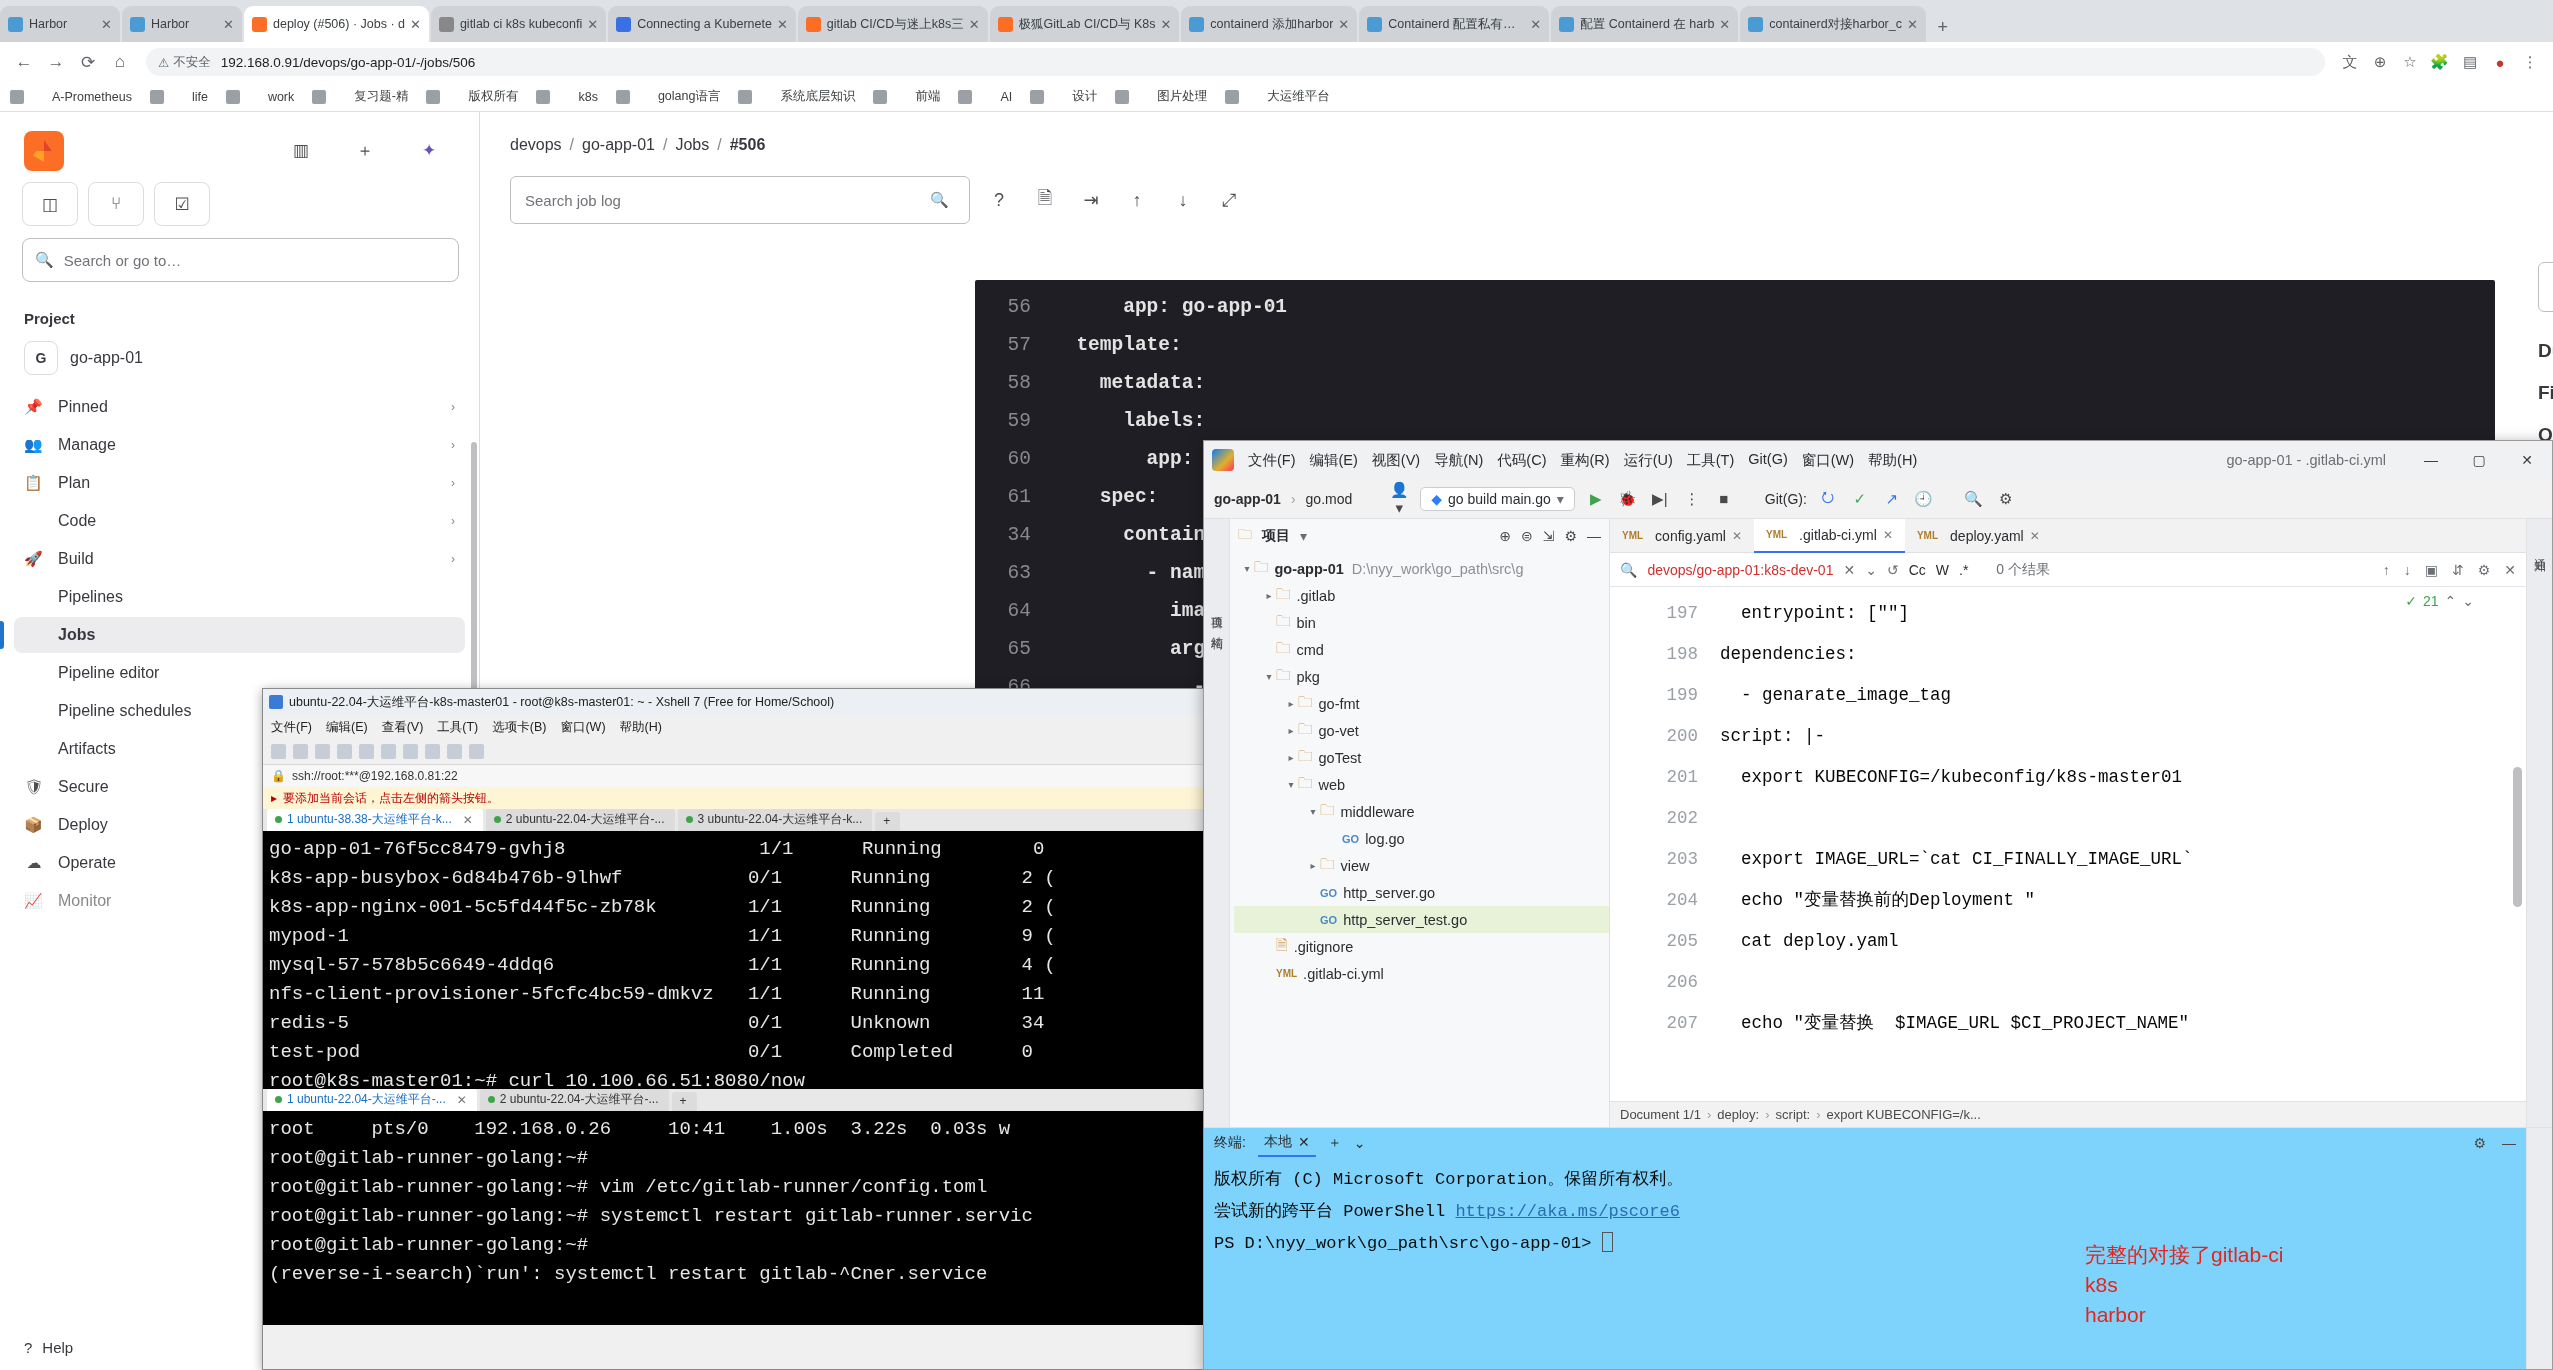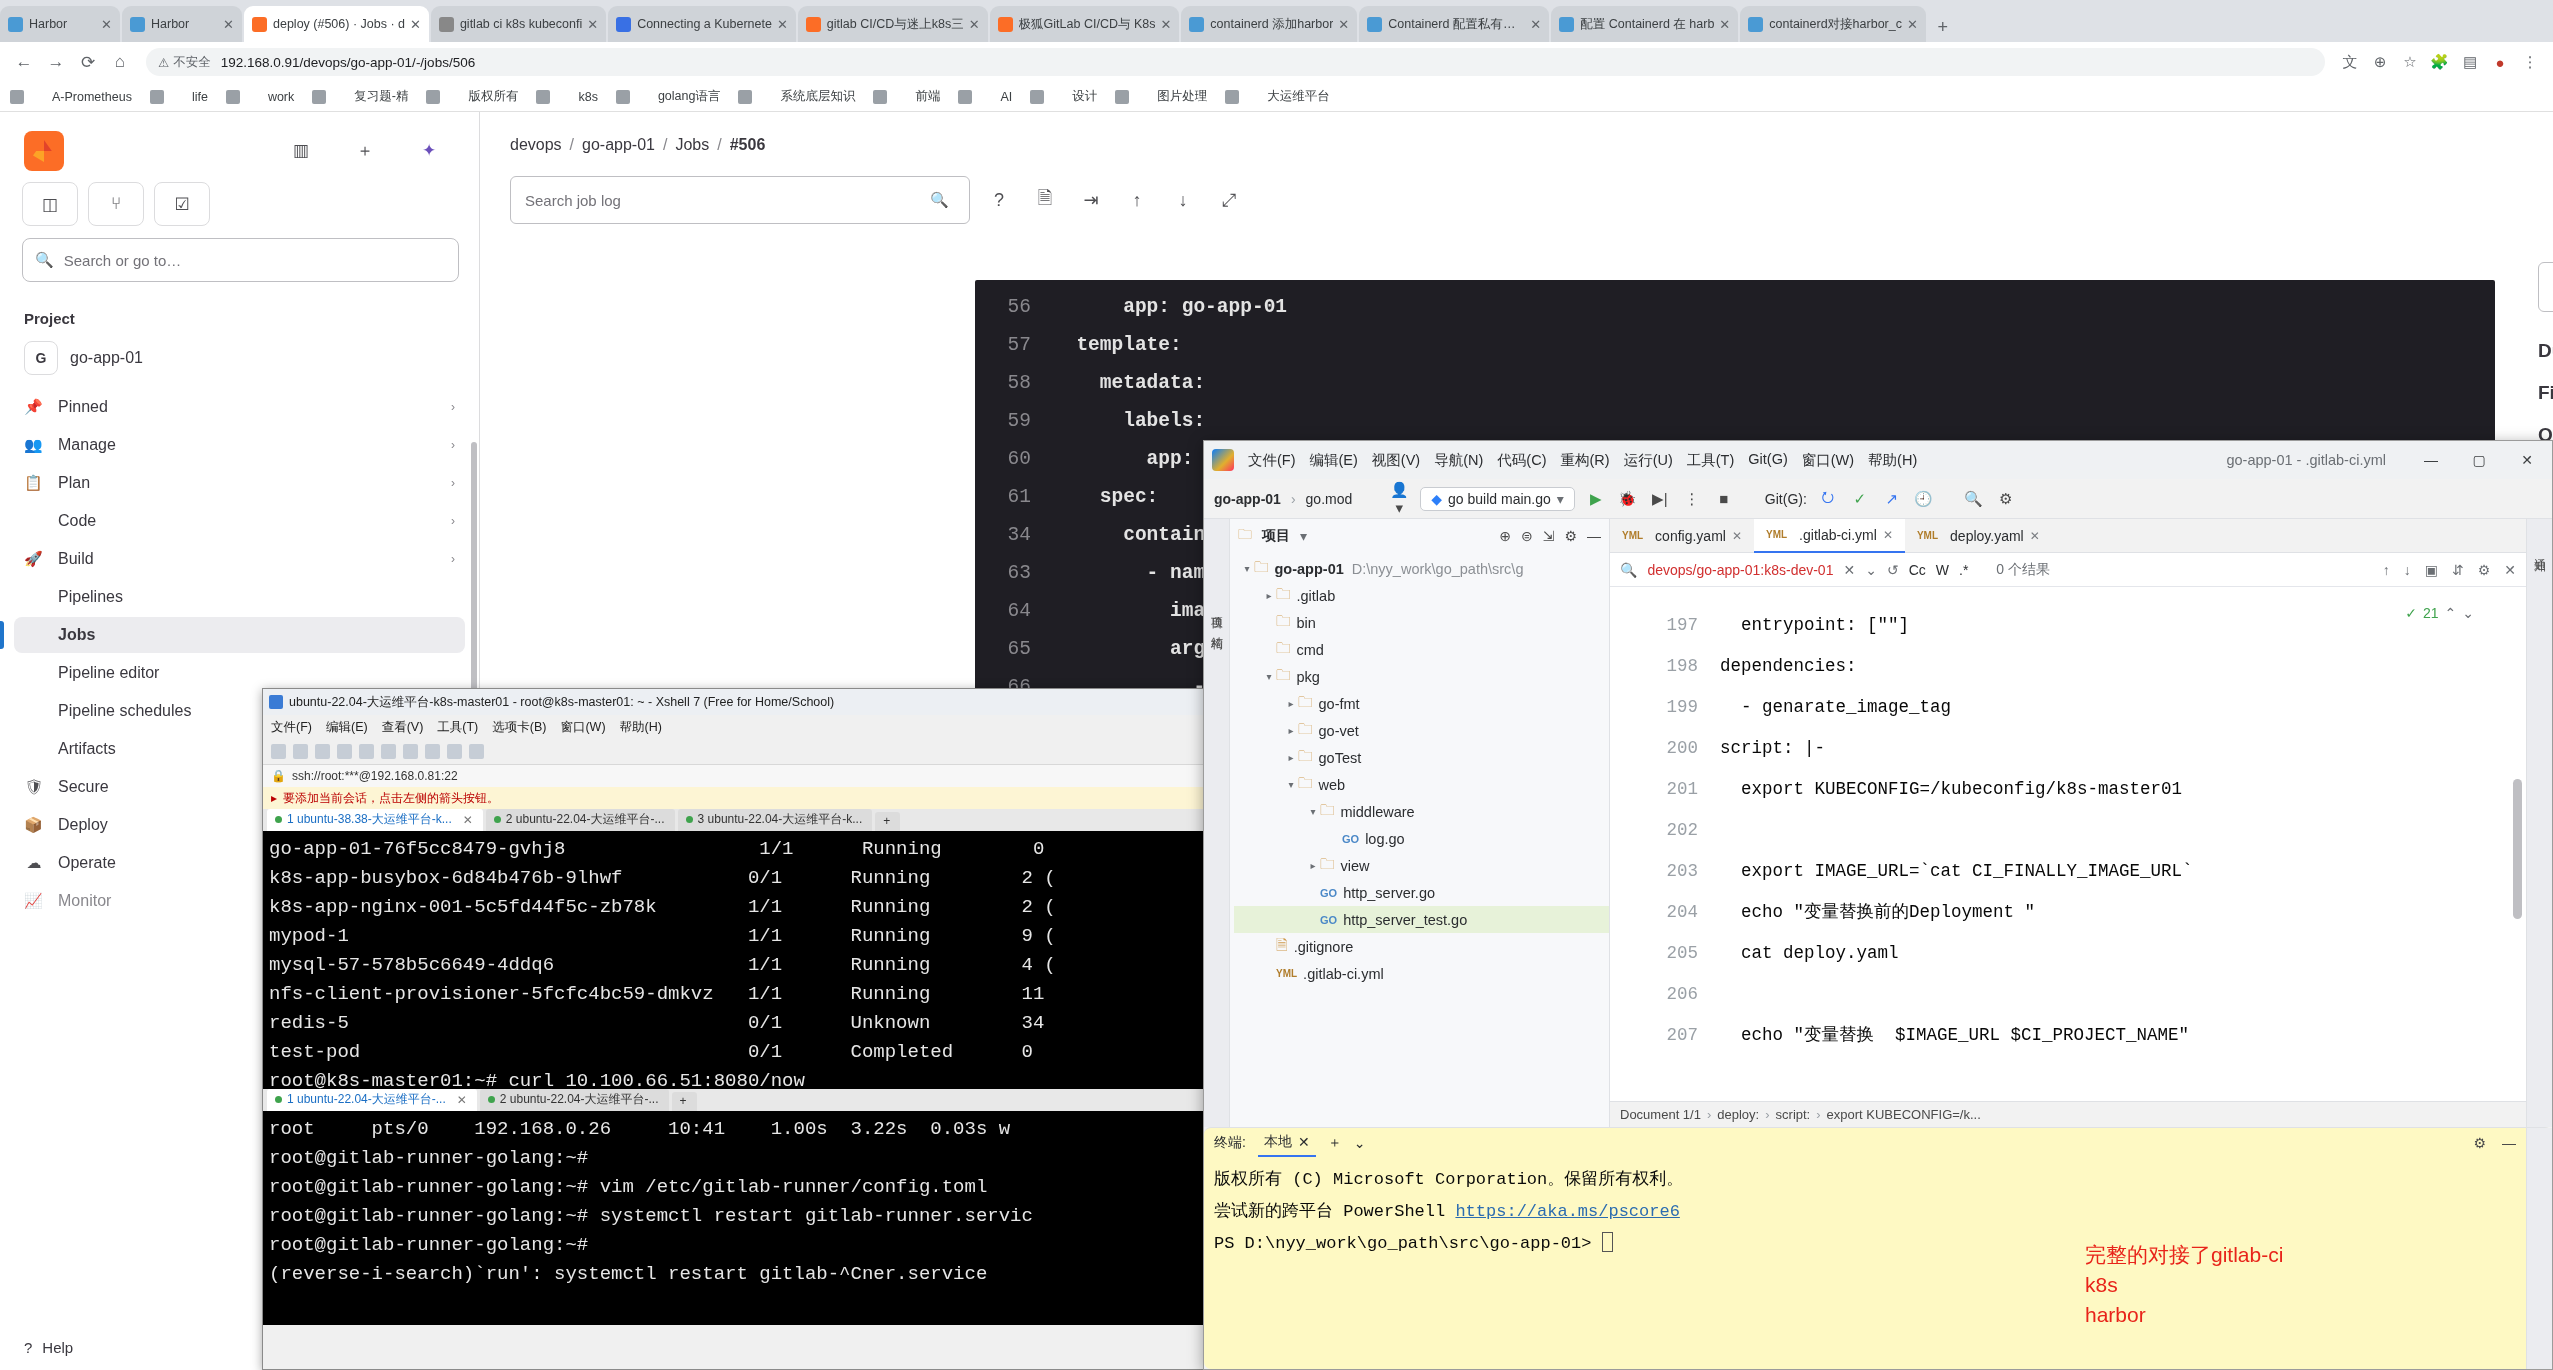--- a/index.html
+++ b/index.html
@@ -132,27 +132,27 @@
   .gofile { color:#4a88c7; margin-right:6px; font-weight:700; font-size:11px; }
   .ymlfile { color:#b07d2b; margin-right:6px; font-weight:700; font-size:10px; }
   #ide-editor { flex:1 1 auto; display:flex; flex-direction:column; min-width:0; background:#fff; }
   #ide-tabs { height:34px; display:flex; align-items:center; background:#f2f2f2; border-bottom:1px solid #dfe1e5; font-size:14px; }
   .itab { display:flex; align-items:center; gap:6px; padding:0 12px; height:34px; color:#2b2d30; }
   .itab.active { background:#fff; border-bottom:2px solid #3574f0; }
   .itab .x { color:#7a7d82; font-size:12px; }
   #ide-find { height:34px; display:flex; align-items:center; gap:10px; padding:0 10px; background:#fff; border-bottom:1px solid #e4e6eb; font-size:14px; color:#2b2d30; }
   #ide-find .ffield { color:#d12f2f; }
   #ide-find .res { margin-left:18px; color:#6b6f74; }
-  #ide-code { flex:1 1 auto; display:flex; font-family:"Liberation Mono", monospace; font-size:17.5px; overflow:hidden; position:relative; background:#fff;margin-top:12px; }
+  #ide-code { flex:1 1 auto; display:flex; font-family:"Liberation Mono", monospace; font-size:17.5px; overflow:hidden; position:relative; background:#fff; }
   #ide-gutter { width:100px; text-align:right; color:#9aa0a6; padding:6px 12px 0 0; background:#fff; }
   #ide-gutter div { height:41px; line-height:41px; }
   #ide-codetext { flex:1 1 auto; padding:6px 0 0 10px; color:#080808; white-space:pre; }
   #ide-codetext div { height:41px; line-height:41px; }
   #ide-status-path { height:26px; background:#f2f2f2; border-top:1px solid #dfe1e5; display:flex; align-items:center; padding:0 10px; font-size:13px; color:#4a4a4a; gap:6px;}
-  #ide-term { height:242px; border-top:1px solid #dfe1e5; background:#fef9c3; display:flex;border-radius:7px; }
+  #ide-term { height:242px; border-top:1px solid #dfe1e5; background:#7dd3fc; display:flex; }
   #ide-term-rail { width:26px; background:#ebecf0; border-left:1px solid #dfe1e5; }
   #ide-term-head { height:30px; display:flex; align-items:center; gap:12px; padding:0 10px; font-size:14px; color:#2b2d30; }
   #ide-term-head .ttab { border-bottom:2px solid #3574f0; padding:4px 6px; display:flex; align-items:center; gap:6px;}
   #ide-term-body { flex:1 1 auto; font-family:"Liberation Mono", monospace; font-size:17px; color:#0a0a0a; padding:6px 10px; line-height:32px; white-space:pre; }
   #ide-term-body a { color:#2b6cb0; text-decoration:underline; }
   #ide-right-rail { width:26px; background:#ebecf0; border-left:1px solid #dfe1e5; padding-top:12px; text-align:center; color:#4a4a4a; font-size:12px;}
 
   
   #annot { position:absolute; left:2085px; top:1240px; color:#e8241a; font-size:21px; line-height:30px; font-family:"Liberation Sans", sans-serif; }
 

